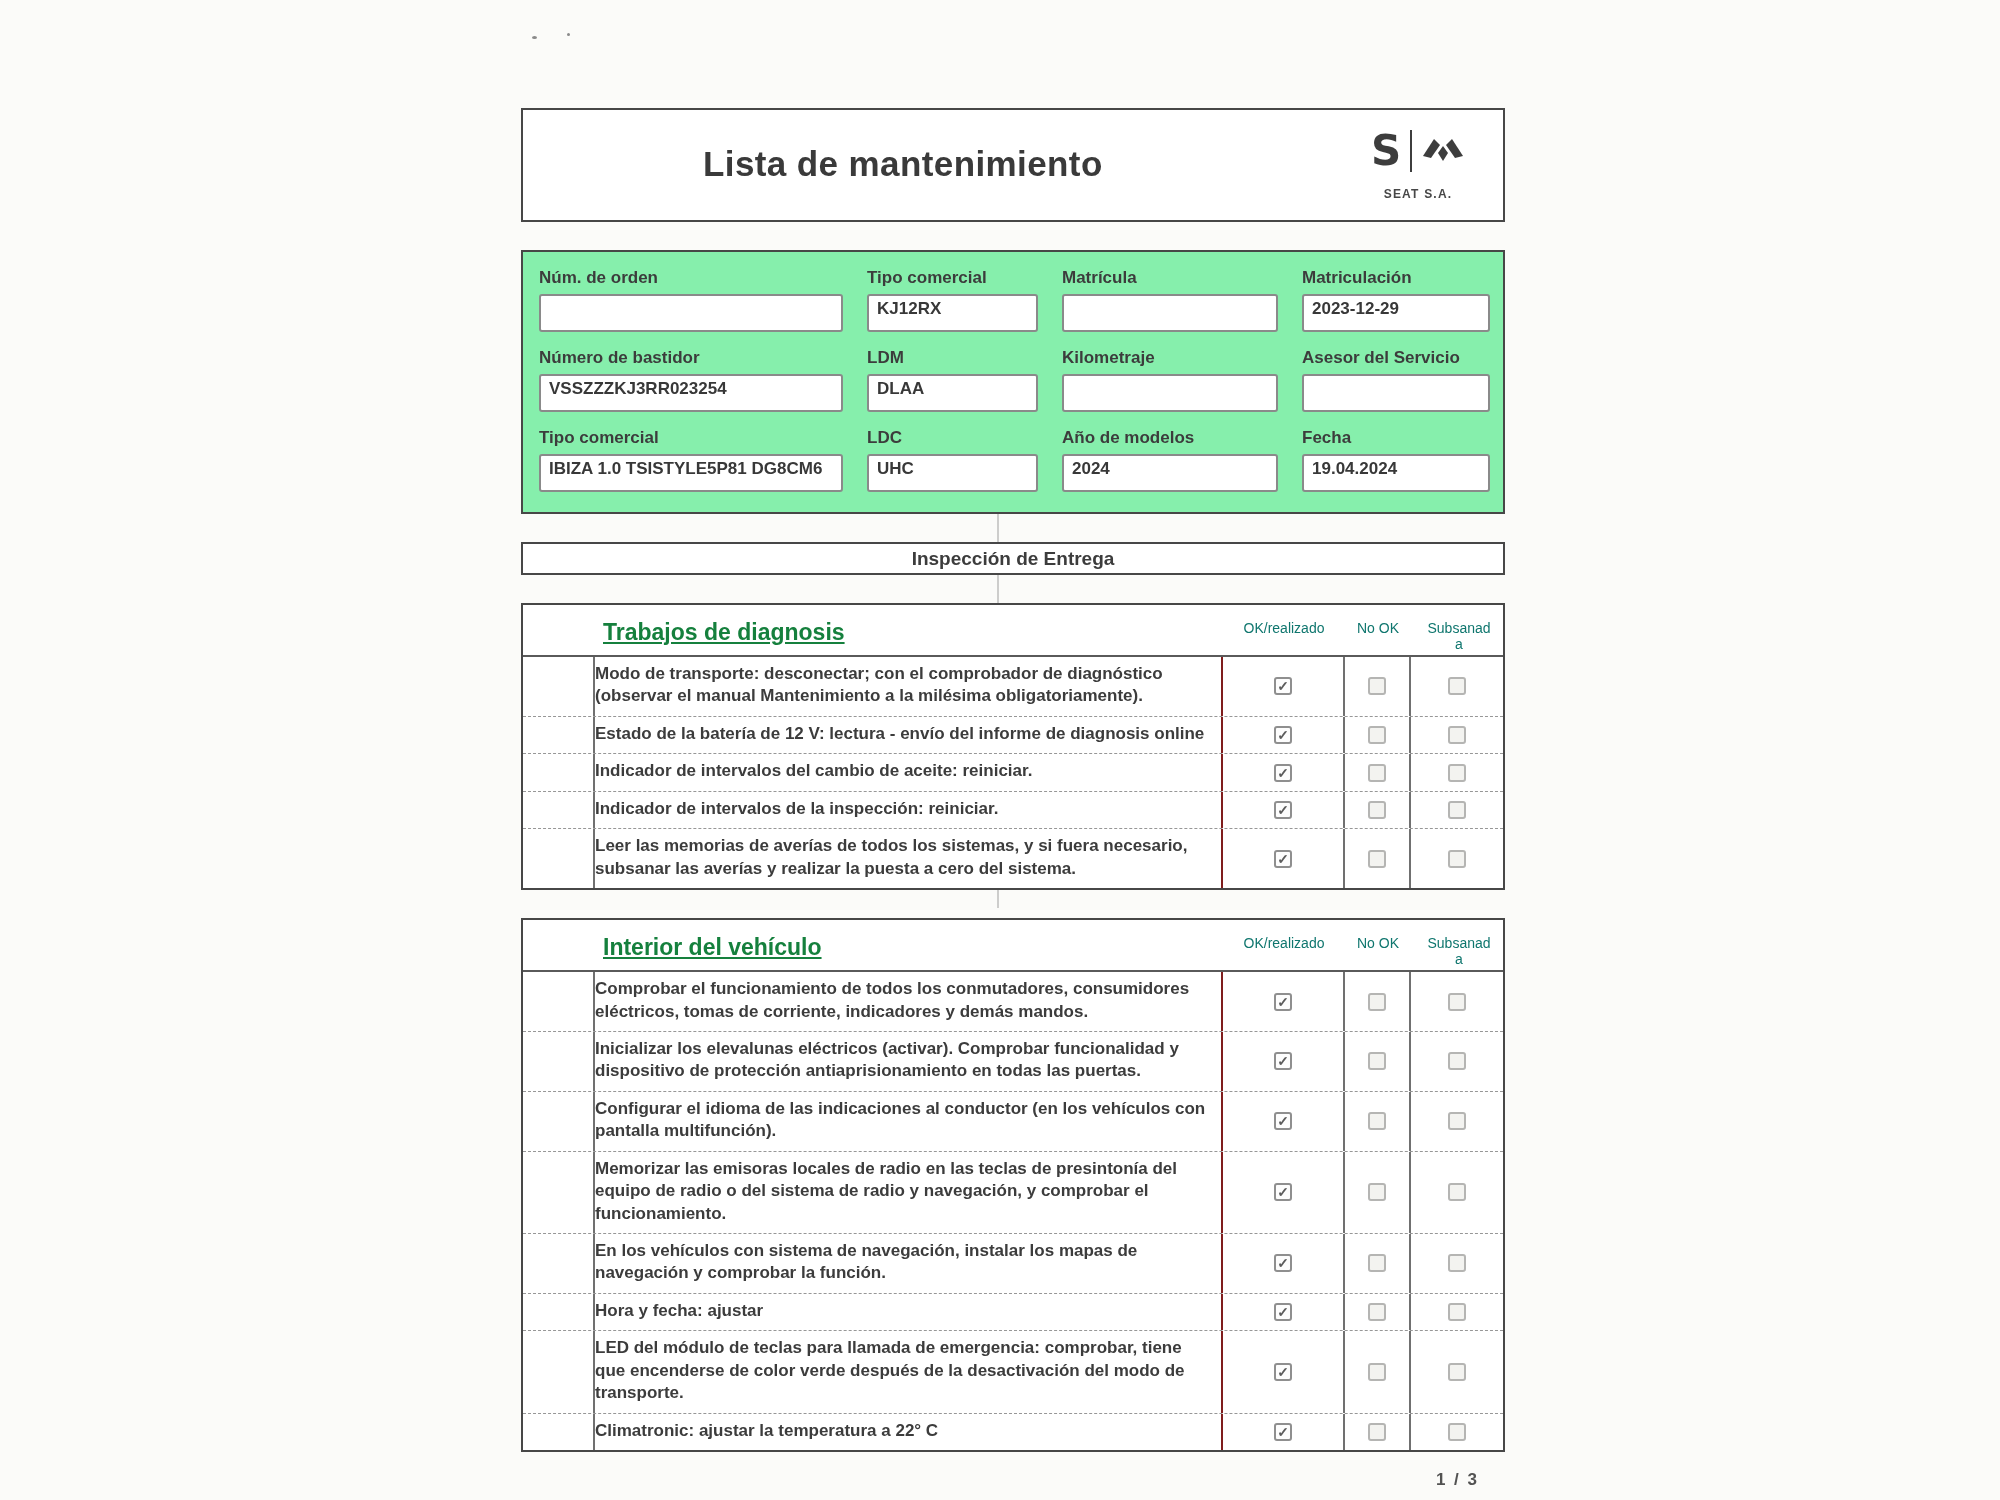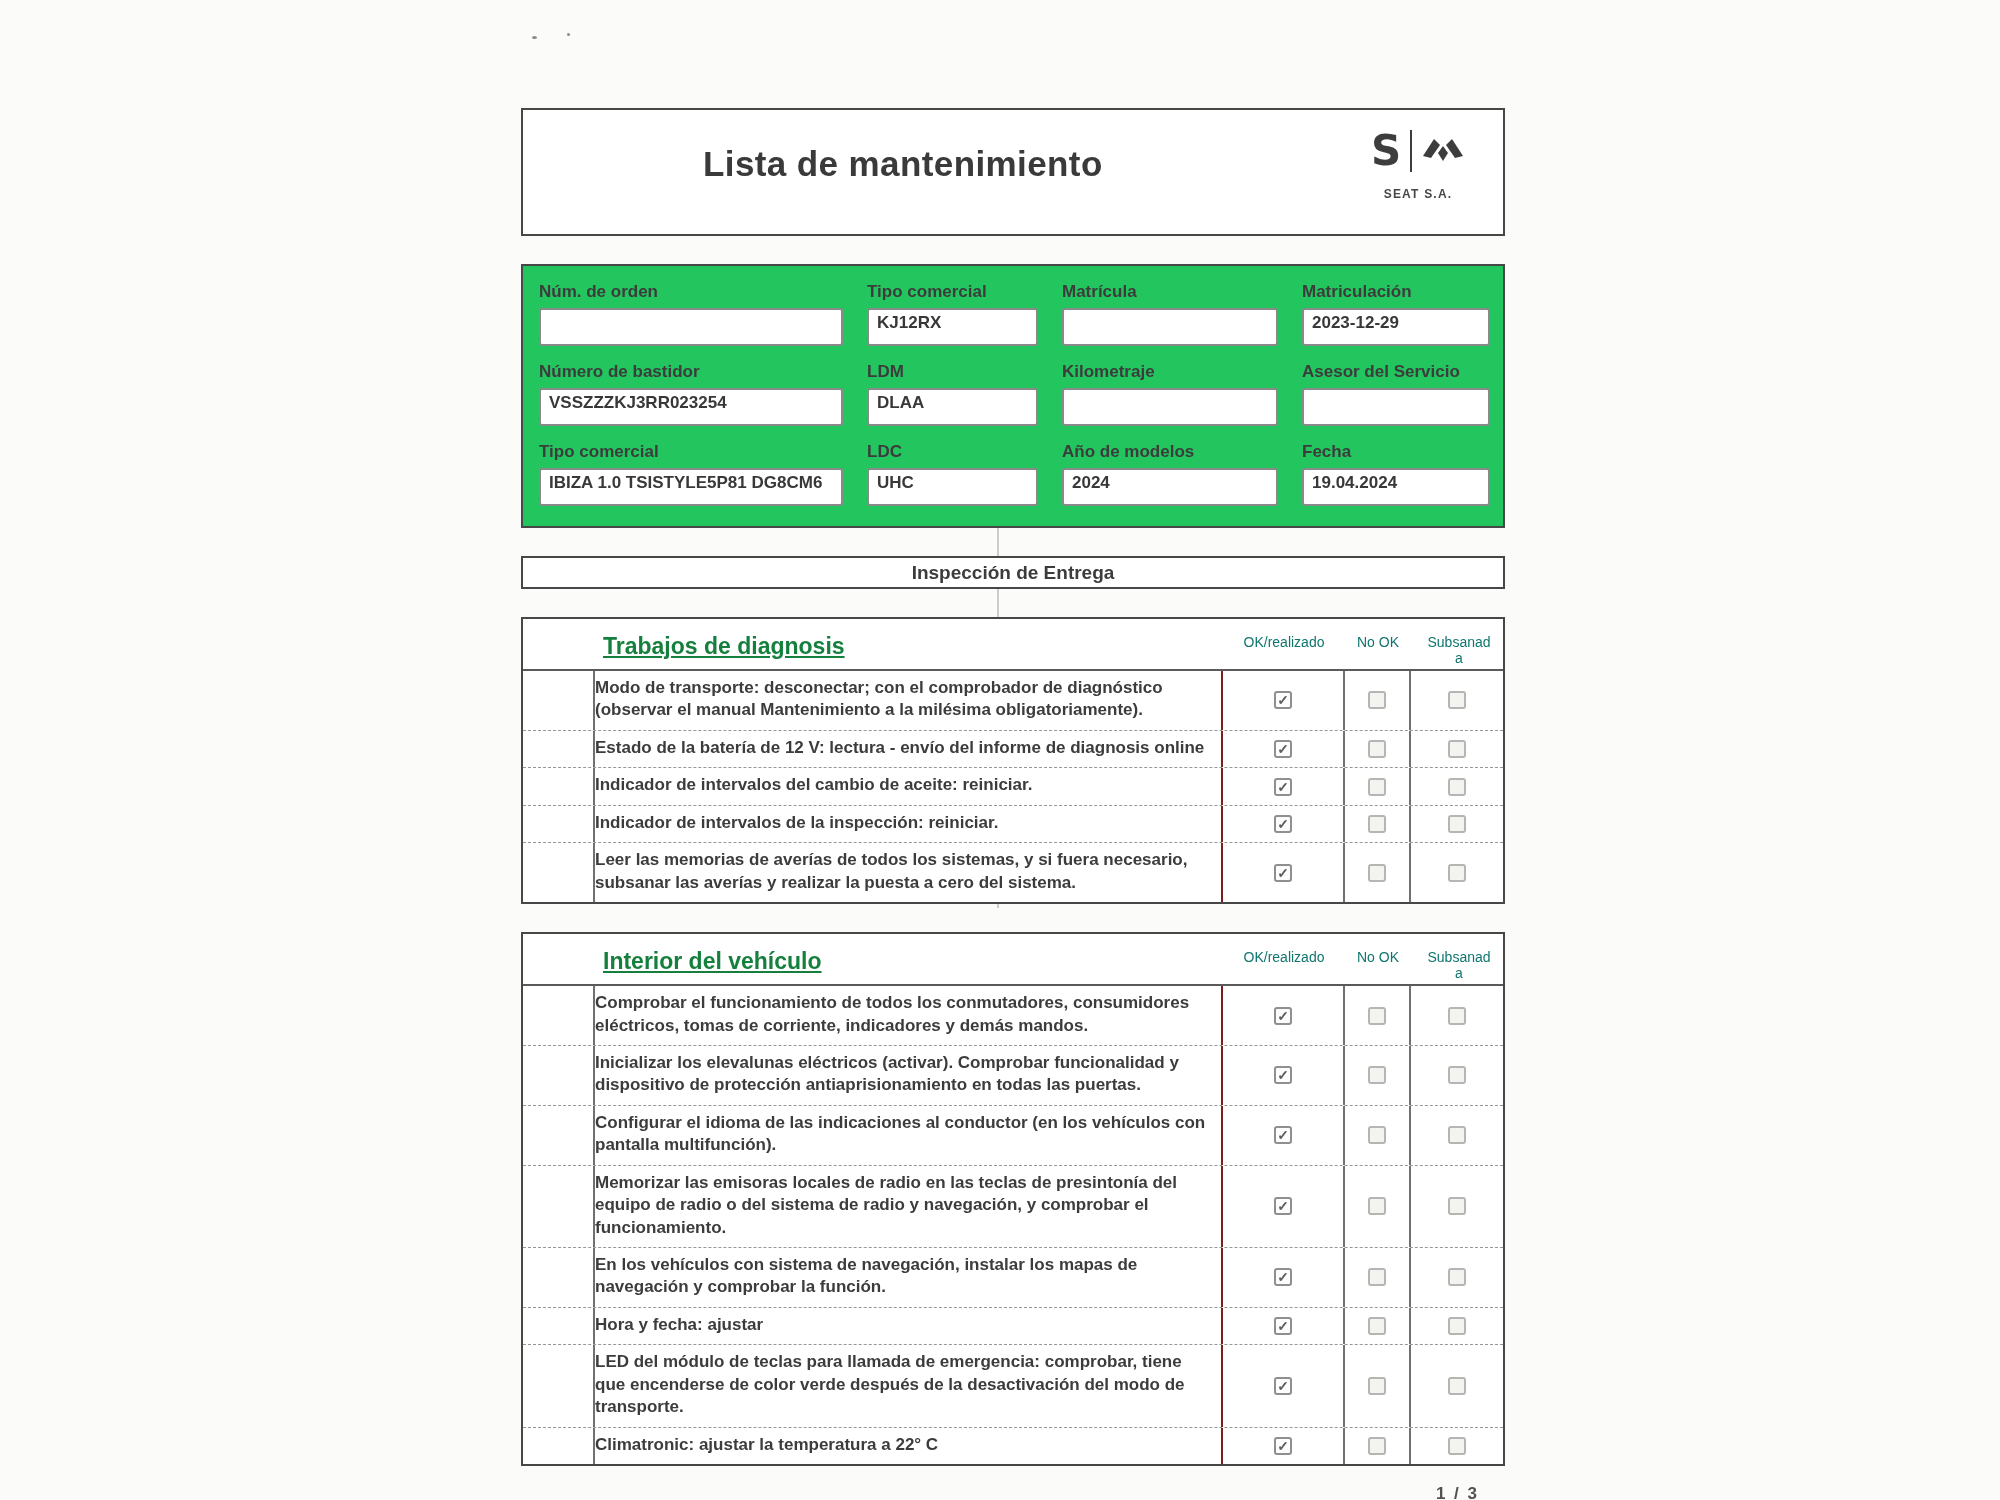--- a/index.html
+++ b/index.html
@@ -13,30 +13,30 @@
   }
   .doc { position:absolute; left:521px; top:108px; width:984px; }
 
   
   .speck { position:absolute; background:#8a8a8a; border-radius:50%; }
   .speck1 { left:532px; top:36px; width:5px; height:3px; }
   .speck2 { left:567px; top:33px; width:3px; height:3px; }
   .scan-line { position:absolute; left:997px; top:500px; width:2px; height:408px; background:rgba(100,100,100,0.30); }
 
   
-  .title-box { position:relative; height:128px; border:2px solid #474747; background:#fff; }
+  .title-box { position:relative; height:114px; border:2px solid #474747; background:#fff; }
   .doc-title { position:absolute; left:180px; top:34px; font-size:35px; font-weight:700; color:#3a3a3a; letter-spacing:0.4px; }
   .logo { position:absolute; right:26px; top:14px; width:118px; text-align:center; }
   .logo-marks { display:flex; align-items:center; justify-content:center; gap:9px; height:54px; }
   .logo-s { font-size:42px; font-weight:700; color:#3d3d3d; line-height:1; font-family:"DejaVu Sans", sans-serif; }
   .logo-div { width:2px; height:42px; background:#3d3d3d; }
   .logo-text { margin-top:9px; font-size:12px; font-weight:700; letter-spacing:1.2px; color:#474747; }
 
   
-  .form-box { margin-top:28px; border:2px solid #474747; background:#22c55e; padding:16px 14px 20px 16px; }
+  .form-box { margin-top:28px; border:2px solid #474747; background:#86efac; padding:16px 14px 20px 16px; }
   .form-grid { display:grid; grid-template-columns:304px 171px 216px 188px; column-gap:24px; row-gap:16px; }
   .field-label { font-size:17px; font-weight:700; margin-bottom:6px; color:#3c3c3c; }
   .field-box { height:38px; border:2px solid #8a8a8a; border-radius:3px; font-size:17px; font-weight:700; padding:3px 8px; color:#383838; background:#fff; white-space:nowrap; overflow:hidden; }
 
   
   .section-bar { margin-top:28px; border:2px solid #474747; height:33px; background:#fff; text-align:center; font-size:19px; font-weight:700; line-height:29px; color:#3c3c3c; }
 
   
   .insp-table { border:2px solid #474747; background:#fff; margin-top:28px; }
   .trow { display:grid; grid-template-columns:72px 1fr 122px 66px 92px; }

